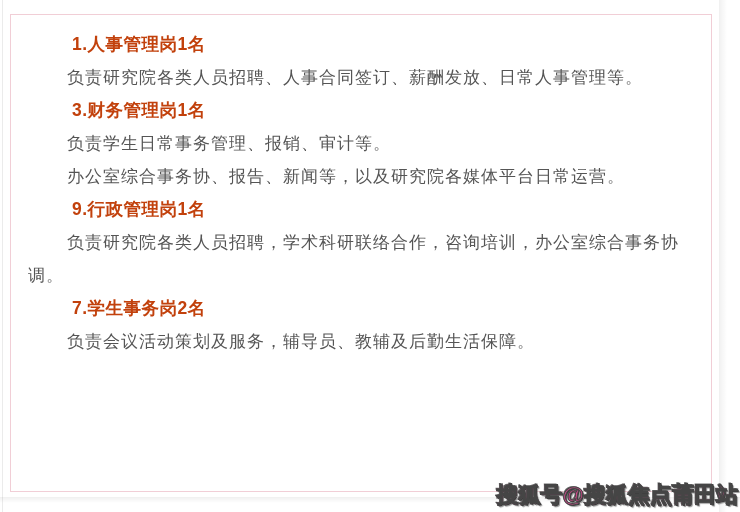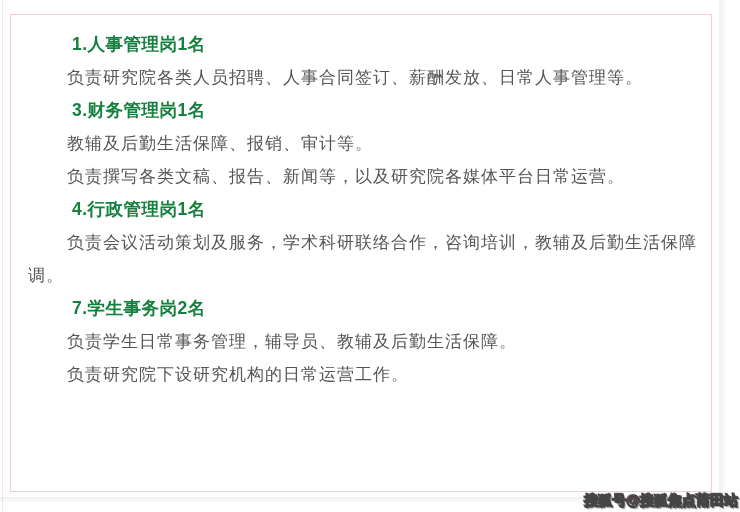--- a/index.html
+++ b/index.html
@@ -25,21 +25,21 @@
     box-sizing: border-box;
     border: 1px solid #f1ced6;
     background: #ffffff;
     padding: 13px 6px 0 17px;
     overflow: hidden;
   }
   .job { margin: 0; padding: 0; }
   .job-title {
     font-size: 17.5px;
     font-weight: 700;
-    color: #15803d;
+    color: #c2410c;
     line-height: 33px;
     text-indent: 44px;
     letter-spacing: 0.5px;
     white-space: nowrap;
   }
   .desc-line {
     font-size: 17px;
     font-weight: 400;
     color: #555555;
     line-height: 33px;
@@ -63,21 +63,21 @@
   .edge-bottom {
     position: absolute;
     left: 0; top: 497px;
     width: 100%; height: 6px;
     background: linear-gradient(to bottom, rgba(0,0,0,0.06), rgba(0,0,0,0.0));
   }
   .watermark {
     position: absolute;
     right: 2px;
     bottom: 2px;
-    font-size: 14px;
+    font-size: 22px;
     font-weight: 700;
     letter-spacing: 0px;
     color: #ec4899;
     -webkit-text-stroke: 1px #454545;
     text-shadow: 1px 1px 0 #3a3a3a, -1px -1px 0 #6f6f6f, 2px 2px 1px rgba(60,60,60,0.55);
     white-space: nowrap;
   }
 </style>
 </head>
 <body>
@@ -86,40 +86,39 @@
 
   <div class="card">
 
     <section class="job">
       <div class="job-title">1.人事管理岗1名</div>
       <div class="desc-line first">负责研究院各类人员招聘、人事合同签订、薪酬发放、日常人事管理等。</div>
     </section>
 
     <section class="job">
       <div class="job-title">3.财务管理岗1名</div>
-      <div class="desc-line first">教辅及后勤生活保障、报销、审计等。</div>
+      <div class="desc-line first">负责学生日常事务管理、报销、审计等。</div>
     </section>
 
     <section class="job">
-      <div class="desc-line first">负责撰写各类文稿、报告、新闻等，以及研究院各媒体平台日常运营。</div>
+      <div class="desc-line first">办公室综合事务协、报告、新闻等，以及研究院各媒体平台日常运营。</div>
     </section>
 
     <section class="job">
-      <div class="job-title">4.行政管理岗1名</div>
-      <div class="desc-line first">负责会议活动策划及服务，学术科研联络合作，咨询培训，教辅及后勤生活保障</div>
+      <div class="job-title">9.行政管理岗1名</div>
+      <div class="desc-line first">负责研究院各类人员招聘，学术科研联络合作，咨询培训，办公室综合事务协</div>
       <div class="desc-line">调。</div>
     </section>
 
     <section class="job">
       <div class="job-title">7.学生事务岗2名</div>
-      <div class="desc-line first">负责学生日常事务管理，辅导员、教辅及后勤生活保障。</div>
+      <div class="desc-line first">负责会议活动策划及服务，辅导员、教辅及后勤生活保障。</div>
     </section>
 
     <section class="job">
-      <div class="desc-line first">负责研究院下设研究机构的日常运营工作。</div>
     </section>
 
   </div>
 
   <div class="edge-left"></div>
   <div class="edge-right"></div>
   <div class="edge-bottom"></div>
 
   <div class="watermark">搜狐号@搜狐焦点莆田站</div>
 

